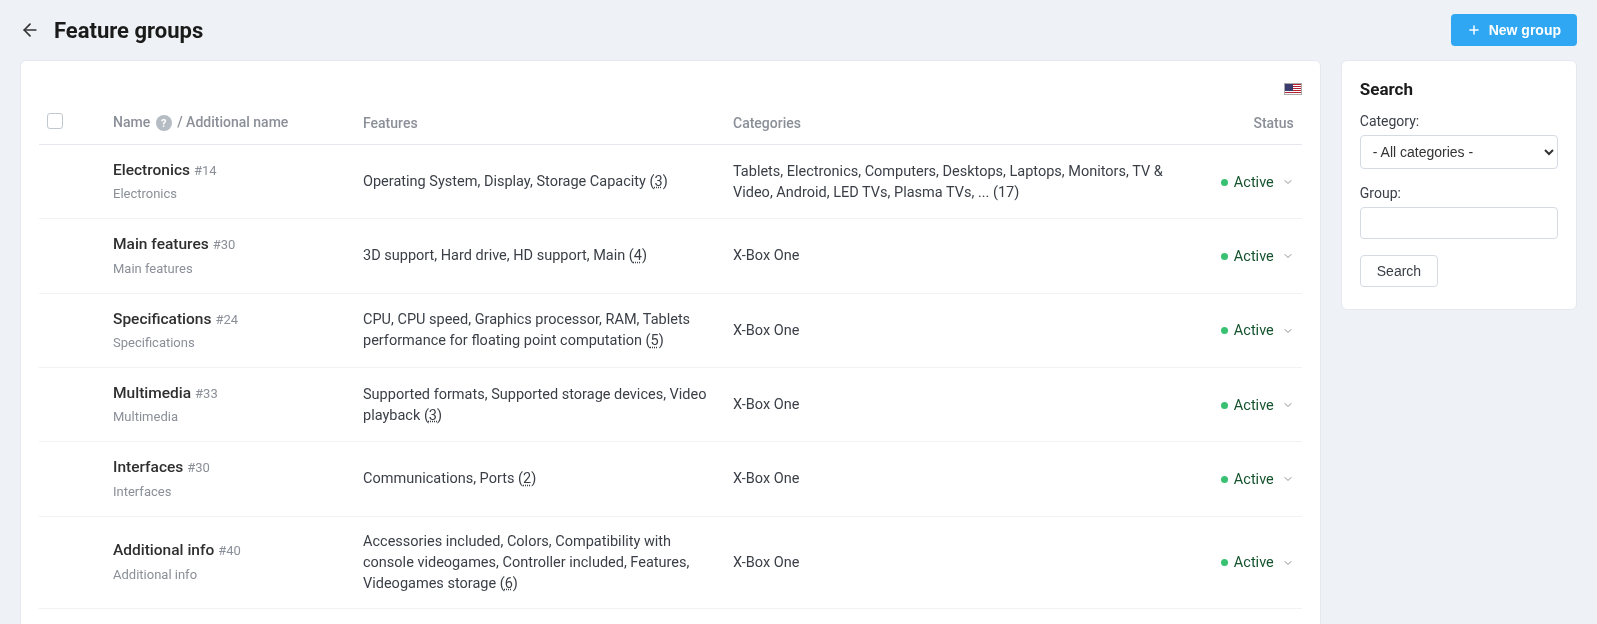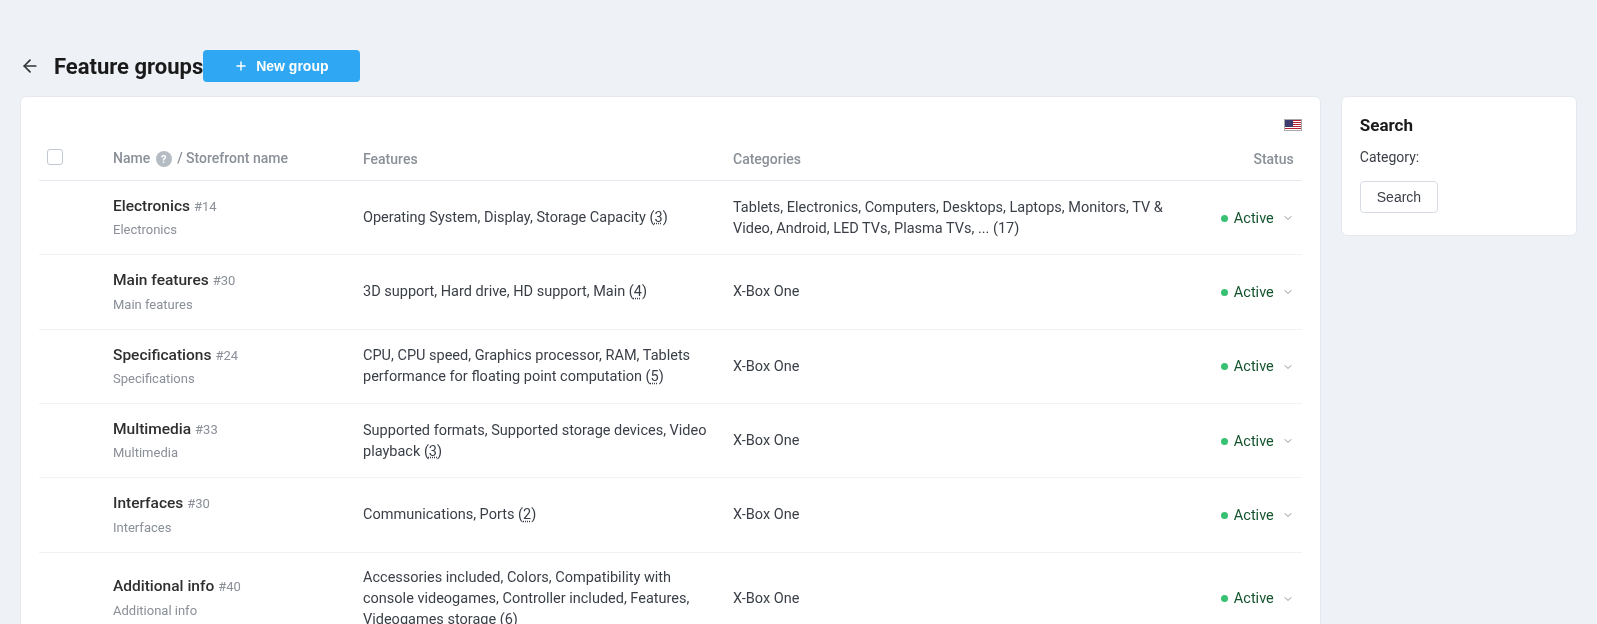--- a/index.html
+++ b/index.html
@@ -9,22 +9,22 @@
     background: #eef1f5;
     color: #333;
     font-size: 14px;
   }
   .page {
     padding: 14px 20px 20px 20px;
   }
   .topbar {
     display: flex;
     align-items: center;
+    justify-content: space-between;
     margin-bottom: 14px;
-    margin-top: 36px;
   }
   .topbar-left {
     display: flex;
     align-items: center;
     gap: 14px;
   }
   .back-arrow {
     width: 20px; height: 20px;
     display: inline-flex;
     align-items: center;
@@ -36,21 +36,21 @@
     margin: 0;
     font-size: 22px;
     font-weight: 700;
     color: #1a1a1a;
   }
   .btn-primary {
     background: #2fa7f2;
     color: #fff;
     border: none;
     border-radius: 4px;
-    padding: 8px 31px;
+    padding: 8px 16px;
     font-size: 14px;
     font-weight: 600;
     display: inline-flex;
     align-items: center;
     gap: 8px;
     cursor: pointer;
   }
   .plus-ic { display:inline-flex; }
   .layout {
     display: flex;
@@ -237,21 +237,21 @@
       <table>
         <thead>
           <tr>
             <th class="col-check">
               <span class="check"></span>
             </th>
             <th class="col-drag"></th>
             <th class="col-name">
               <span>Name</span>
               <span class="help-ic">?</span>
-              <span> / Storefront name</span>
+              <span> / Additional name</span>
             </th>
             <th class="col-features">Features</th>
             <th class="col-categories">Categories</th>
             <th class="col-status">Status</th>
           </tr>
         </thead>
         <tbody id="table-body">
             <tr>
               <td class="col-check"></td>
               <td class="col-drag"></td>
@@ -357,17 +357,24 @@
               <td class="col-status"></td>
             </tr>
           </tbody>
       </table>
     </div>
 
     <div class="panel side-panel">
       <h3>Search</h3>
       <div class="form-group">
         <label class="form-label">Category:</label>
+        <select class="form-ctrl">
+          <option>- All categories -</option>
+        </select>
+      </div>
+      <div class="form-group">
+        <label class="form-label">Group:</label>
+        <input class="form-ctrl" type="text" value="" style="">
       </div>
       <button class="btn-default">Search</button>
     </div>
   </div>
 </div>
 
 </body></html>

